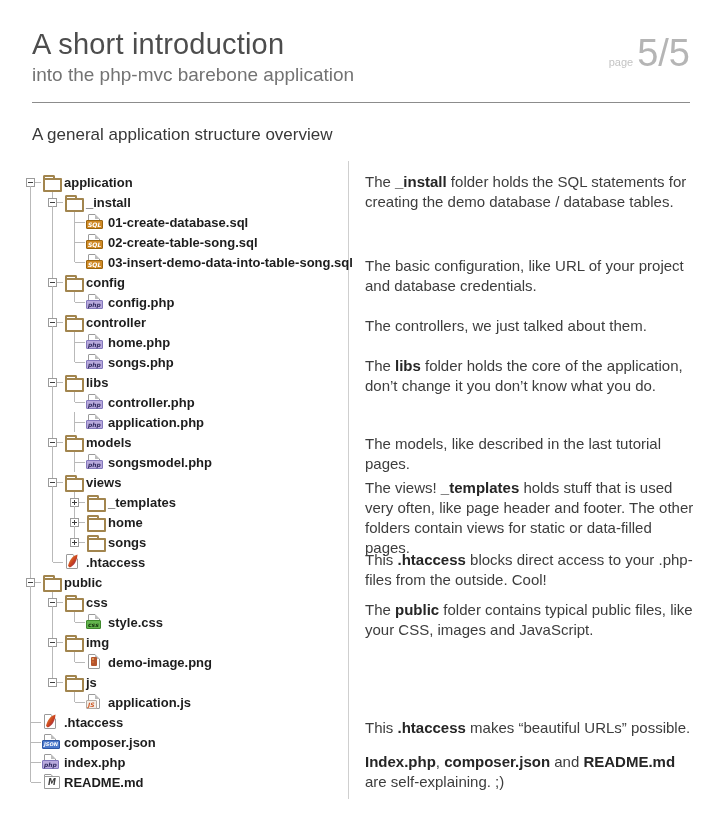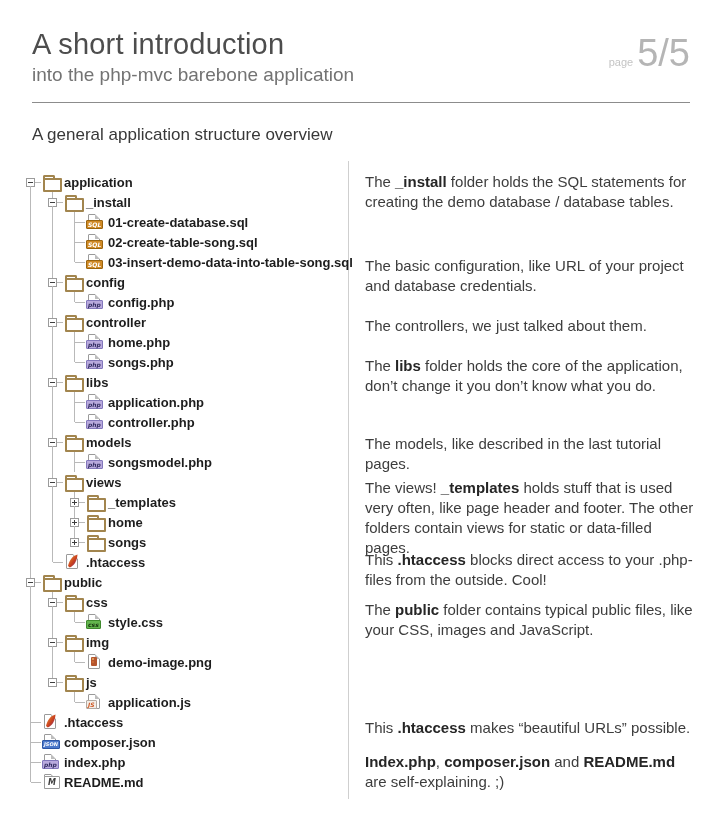--- a/index.html
+++ b/index.html
@@ -210,37 +210,37 @@
             <i class="hl"></i>
             <i class="bx"></i>
           </span>
           <span class="ic ic-folder"></span>
           <span class="lbl">libs</span>
         </div>
 
       <div class="row">
           <span class="g v"></span>
           <span class="g v"></span>
+          <span class="g l"></span>
+          <span class="ic">
+            <i class="pg"></i>
+            <i class="bdg bdg-php">php</i>
+          </span>
+          <span class="lbl">controller.php</span>
+        </div>
+
+      <div class="row">
+          <span class="g v"></span>
+          <span class="g v"></span>
           <span class="g t"></span>
           <span class="ic">
             <i class="pg"></i>
             <i class="bdg bdg-php">php</i>
           </span>
           <span class="lbl">application.php</span>
-        </div>
-
-      <div class="row">
-          <span class="g v"></span>
-          <span class="g v"></span>
-          <span class="g l"></span>
-          <span class="ic">
-            <i class="pg"></i>
-            <i class="bdg bdg-php">php</i>
-          </span>
-          <span class="lbl">controller.php</span>
         </div>
 
       <div class="row">
           <span class="g v"></span>
           <span class="g b bt bb bm">
             <i class="hl"></i>
             <i class="bx"></i>
           </span>
           <span class="ic ic-folder"></span>
           <span class="lbl">models</span>

